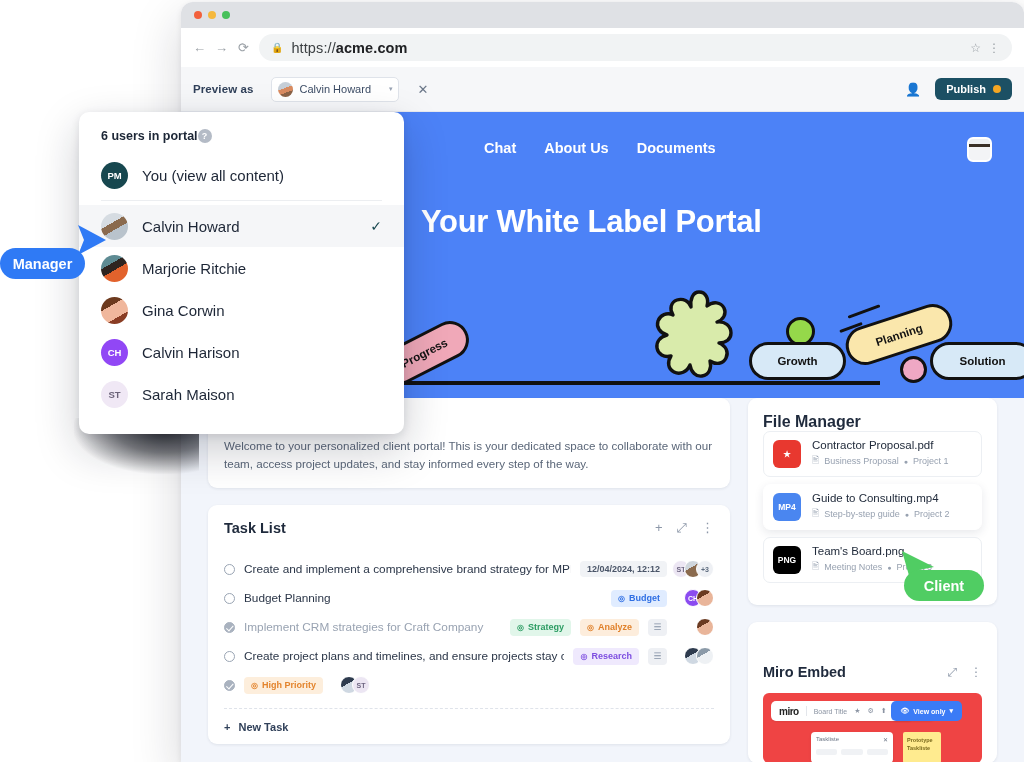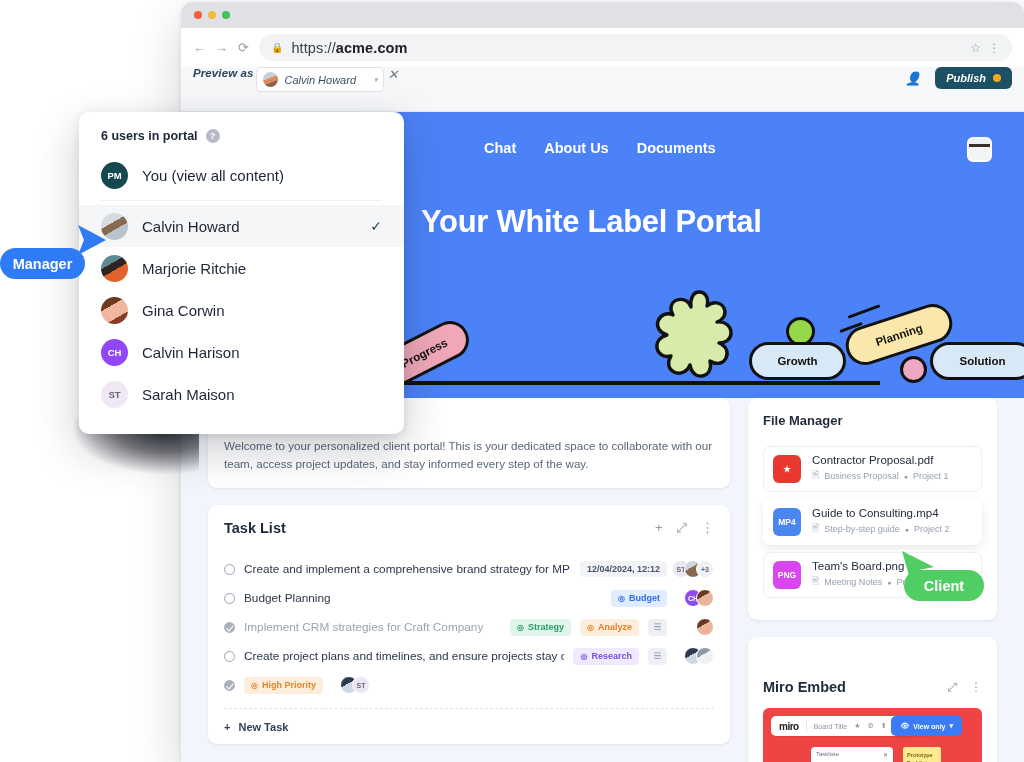--- a/index.html
+++ b/index.html
@@ -41,21 +41,21 @@
   }
   .lock { font-size: 10px; color: #5f6368; }
   .url-text { letter-spacing: .1px; }
   .url-text b { color: #202124; font-weight: 700; }
   .url-right { margin-left: auto; display: flex; gap: 7px; align-items: center; color: #9aa0a6; font-size: 12px; }
 
   
   .previewbar {
     height: 45px; background: #f6f7f9;
     border-bottom: 1px solid #e7e9ee;
-    display: flex; align-items: flex-start; padding: 0 12px; gap: 3px; font-style: italic;
+    display: flex; align-items: center; padding: 0 12px; gap: 18px;
   }
   .preview-label { font-size: 11.5px; font-weight: 700; color: #31415a; letter-spacing: .1px; }
   .preview-select {
     width: 128px; height: 25px; background: #fff; border: 1px solid #dfe3ea;
     border-radius: 5px; display: flex; align-items: center; gap: 6px; padding: 0 6px;
     font-size: 11px; color: #3d4d66;
   }
   .sel-av {
     width: 15px; height: 15px; border-radius: 50%;
     background: linear-gradient(160deg,#c6cfd8 0 42%, #d98b60 42% 66%, #8b6246 66%);
@@ -178,35 +178,35 @@
   .av.plus { background: #eef0f4; color: #5d6b7e; }
 
   .newtask {
     border-top: 1px dashed #dfe3ea; margin-top: 9px;
     height: 36px; display: flex; align-items: center; gap: 8px;
     font-size: 11px; font-weight: 700; color: #31415a;
   }
 
   
   .filemgr { padding: 15px 15px 15px; margin-bottom: 17px; }
-  .fm-title { font-size: 13px; font-weight: 700; color: #1f2a3c; margin-bottom: 18px; }
+  .fm-title { font-size: 16px; font-weight: 700; color: #1f2a3c; margin-bottom: 0; }
   .file-row {
     display: flex; align-items: center; gap: 11px;
     border: 1px solid #eceff3; border-radius: 7px; padding: 7px 9px; margin-bottom: 7px;
     background: #fff;
   }
   .file-row.elevated { box-shadow: 0 3px 10px rgba(28,40,64,.10); border-color: #fff; }
   .f-ico {
     width: 28px; height: 28px; border-radius: 6px; flex: none;
     display: flex; align-items: center; justify-content: center;
     font-size: 8.5px; font-weight: 700; color: #fff;
   }
   .f-ico.pdf { background: #e8382f; }
   .f-ico.mp4 { background: #4a86f0; }
-  .f-ico.png { background: #d946ef; }
+  .f-ico.png { background: #000000; }
   .f-name { font-size: 11.5px; color: #222c3c; }
   .f-meta { font-size: 9px; color: #97a1b0; margin-top: 2px; display: flex; align-items: center; gap: 5px; }
   .f-meta .d { font-size: 7px; }
 
   
   .miro { padding: 15px 15px 0; overflow: hidden; }
   .miro-head { display: flex; align-items: center; margin-bottom: 13px; margin-top: 27px; }
   .miro-title { font-size: 14.5px; font-weight: 700; color: #1f2a3c; }
   .miro-icons { margin-left: auto; display: flex; gap: 13px; color: #8c97a8; font-size: 12px; }
   .miro-canvas { background: #ef4444; border-radius: 6px; height: 70px; position: relative; padding: 8px; }
@@ -242,21 +242,21 @@
   }
 
   
   .user-dd {
     position: absolute; left: 79px; top: 112px; width: 325px; height: 322px;
     background: #fff; border-radius: 10px;
     box-shadow: 0 16px 44px rgba(16,24,40,.22), 0 2px 8px rgba(16,24,40,.10);
     overflow: hidden; z-index: 40;
   }
   .dd-head {
-    padding: 17px 22px 11px; display: flex; align-items: center; gap: 8px;
+    padding: 17px 22px 11px; display: flex; align-items: center; 
     font-size: 12.5px; font-weight: 700; color: #1c2636;
   }
   .help-ico {
     width: 14px; height: 14px; border-radius: 50%; background: #b4bbc6; color: #fff;
     font-size: 9px; font-weight: 700; display: flex; align-items: center; justify-content: center;
   }
   .dd-row {
     height: 42px; display: flex; align-items: center; gap: 14px; padding: 0 22px;
     font-size: 15px; color: #1d2636;
   }

